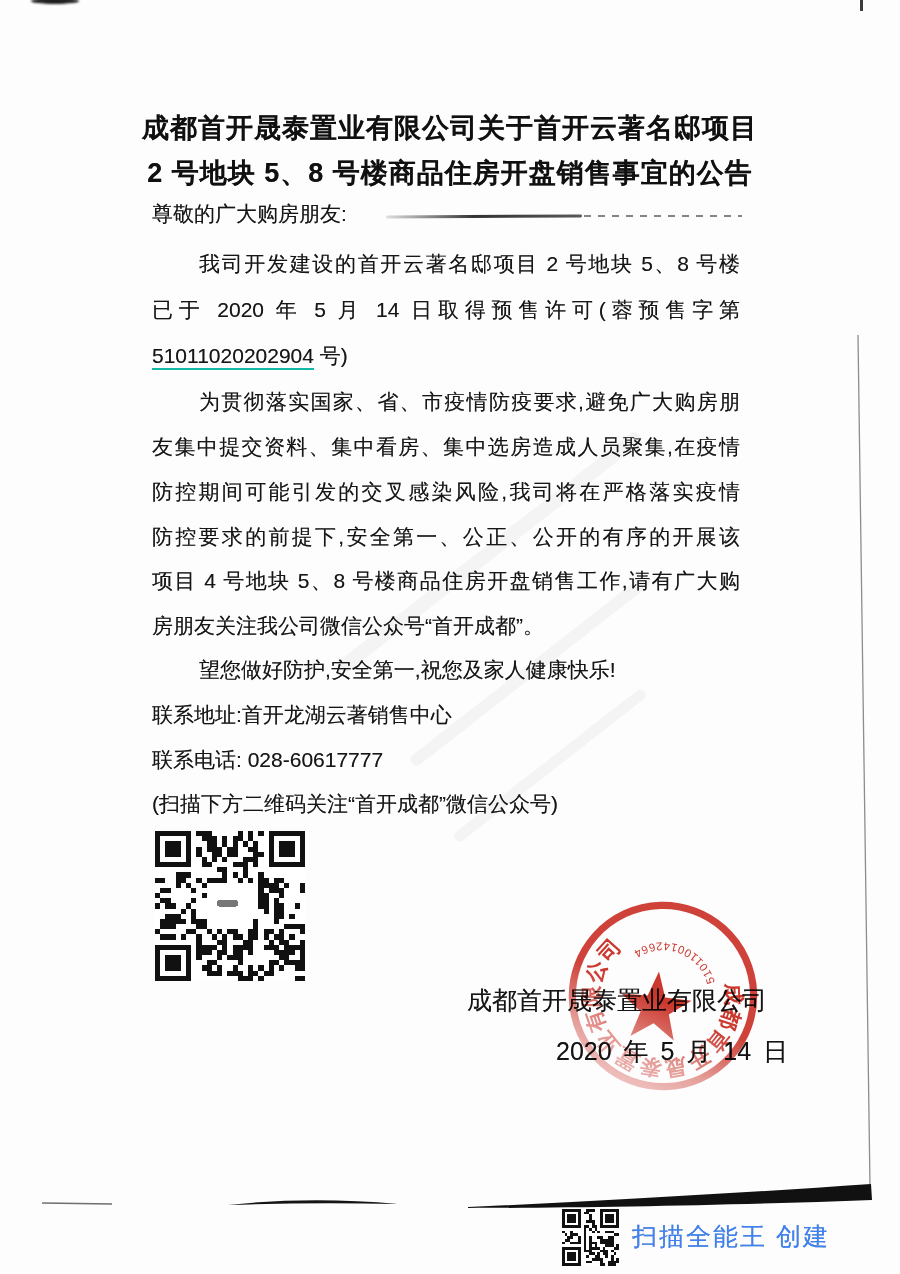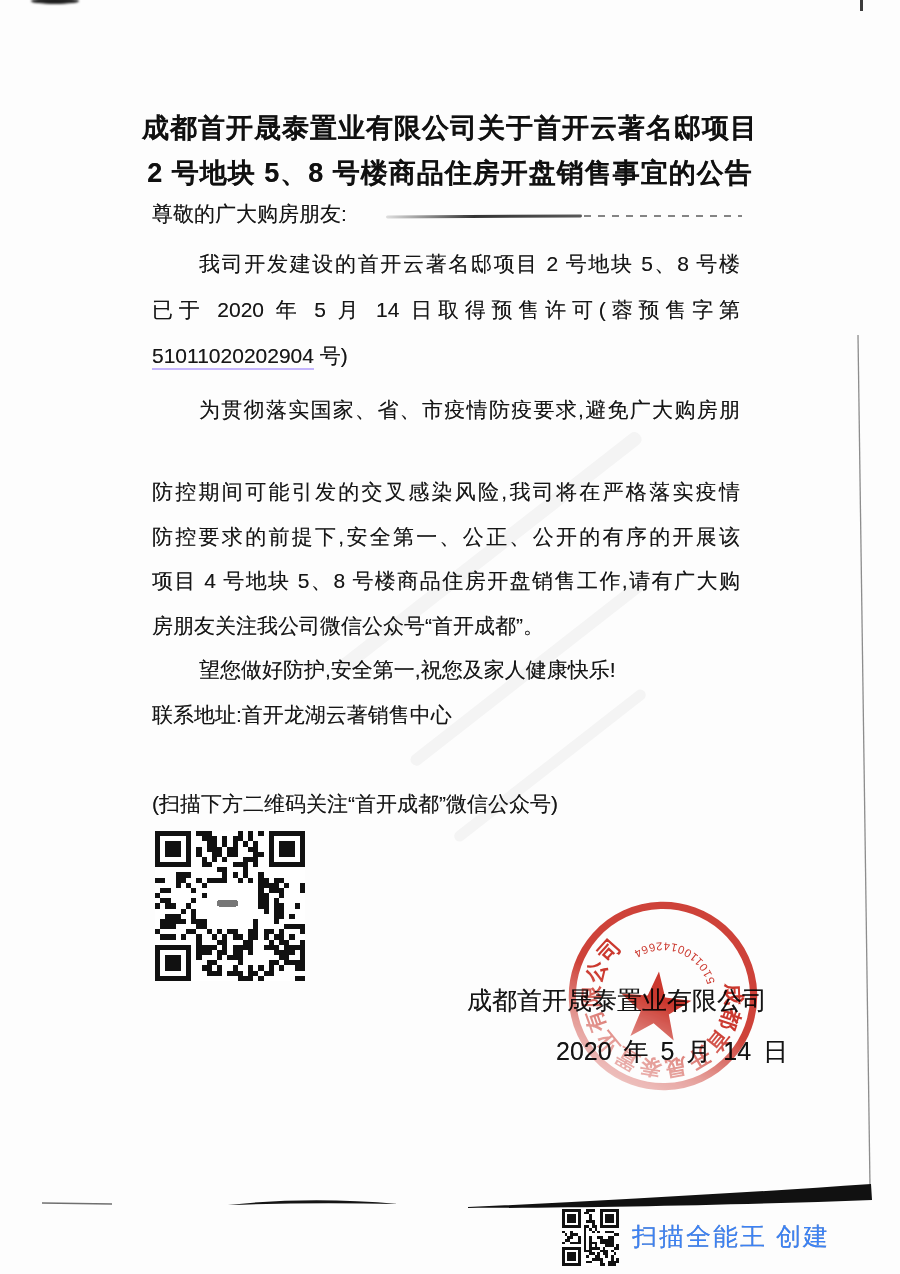--- a/index.html
+++ b/index.html
@@ -12,21 +12,21 @@
     line-height:30px;white-space:nowrap;box-sizing:border-box;color:#161616;
     text-shadow:0 0 0.5px rgba(0,0,0,.45);
   }
   .j{white-space:normal;text-align:justify;text-align-last:justify;}
   .ind{padding-left:47px;}
   .title{
     position:absolute;left:0;width:900px;text-align:center;font-size:27px;
     font-weight:bold;letter-spacing:1px;color:#101010;
     text-shadow:0 0 0.6px rgba(0,0,0,.6);
   }
-  .permit-num{border-bottom:2px solid #c4b5fd;padding-bottom:1px;}
+  .permit-num{border-bottom:2px solid #14b8a6;padding-bottom:1px;}
   .sig{position:absolute;font-size:25px;color:#141414;white-space:nowrap;
     text-shadow:0 0 0.5px rgba(0,0,0,.45);}
   
   .smudge-tl{position:absolute;left:31px;top:-2px;width:48px;height:6px;
     background:#1d1d1d;border-radius:50%;filter:blur(1px);}
   .tick-tr{position:absolute;left:860px;top:0;width:3px;height:11px;background:#3c3c3c;}
   .streak-solid{position:absolute;left:386px;top:215px;width:196px;height:3px;
     border-radius:2px;transform:rotate(-.3deg);
     background:linear-gradient(90deg,rgba(0,0,0,.12),rgba(0,0,0,.8) 45%,rgba(0,0,0,.65));}
   .streak-dash{position:absolute;left:584px;top:215px;width:158px;height:2px;
@@ -68,28 +68,30 @@
 
   <div class="title" style="top:110px;">成都首开晟泰置业有限公司关于首开云著名邸项目</div>
   <div class="title" style="top:155px;">2 号地块 5、8 号楼商品住房开盘销售事宜的公告</div>
 
   <div class="line" style="top:199px;">尊敬的广大购房朋友:</div>
 
   <div class="line j ind" style="top:249px;">我司开发建设的首开云著名邸项目 2 号地块 5、8 号楼</div>
   <div class="line j" style="top:295px;">已于 2020 年 5 月 14 日取得预售许可(蓉预售字第</div>
   <div class="line" style="top:341px;"><span class="permit-num">51011020202904</span><span> 号)</span></div>
 
-  <div class="line j ind" style="top:387px;margin-top:8px;">为贯彻落实国家、省、市疫情防疫要求,避免广大购房朋</div>
+  <div class="line j ind" style="top:387px;">为贯彻落实国家、省、市疫情防疫要求,避免广大购房朋</div>
+  <div class="line j" style="top:432px;">友集中提交资料、集中看房、集中选房造成人员聚集,在疫情</div>
   <div class="line j" style="top:477px;">防控期间可能引发的交叉感染风险,我司将在严格落实疫情</div>
   <div class="line j" style="top:522px;">防控要求的前提下,安全第一、公正、公开的有序的开展该</div>
   <div class="line j" style="top:566px;">项目 4 号地块 5、8 号楼商品住房开盘销售工作,请有广大购</div>
   <div class="line" style="top:611px;">房朋友关注我公司微信公众号“首开成都”。</div>
 
   <div class="line ind" style="top:655px;">望您做好防护,安全第一,祝您及家人健康快乐!</div>
   <div class="line" style="top:700px;">联系地址:首开龙湖云著销售中心</div>
+  <div class="line" style="top:745px;">联系电话: 028-60617777</div>
   <div class="line" style="top:789px;">(扫描下方二维码关注“首开成都”微信公众号)</div>
 
   <svg class="qr-main" id="qr-main" viewBox="0 0 29 29" shape-rendering="crispEdges">
       <rect width="29" height="29" fill="#fff"></rect>
       <rect x="8" y="0" width="1" height="1" fill="#111"></rect>
       <rect x="9" y="0" width="1" height="1" fill="#111"></rect>
       <rect x="10" y="0" width="1" height="1" fill="#111"></rect>
       <rect x="16" y="0" width="1" height="1" fill="#111"></rect>
       <rect x="18" y="0" width="1" height="1" fill="#111"></rect>
       <rect x="20" y="0" width="1" height="1" fill="#111"></rect>

